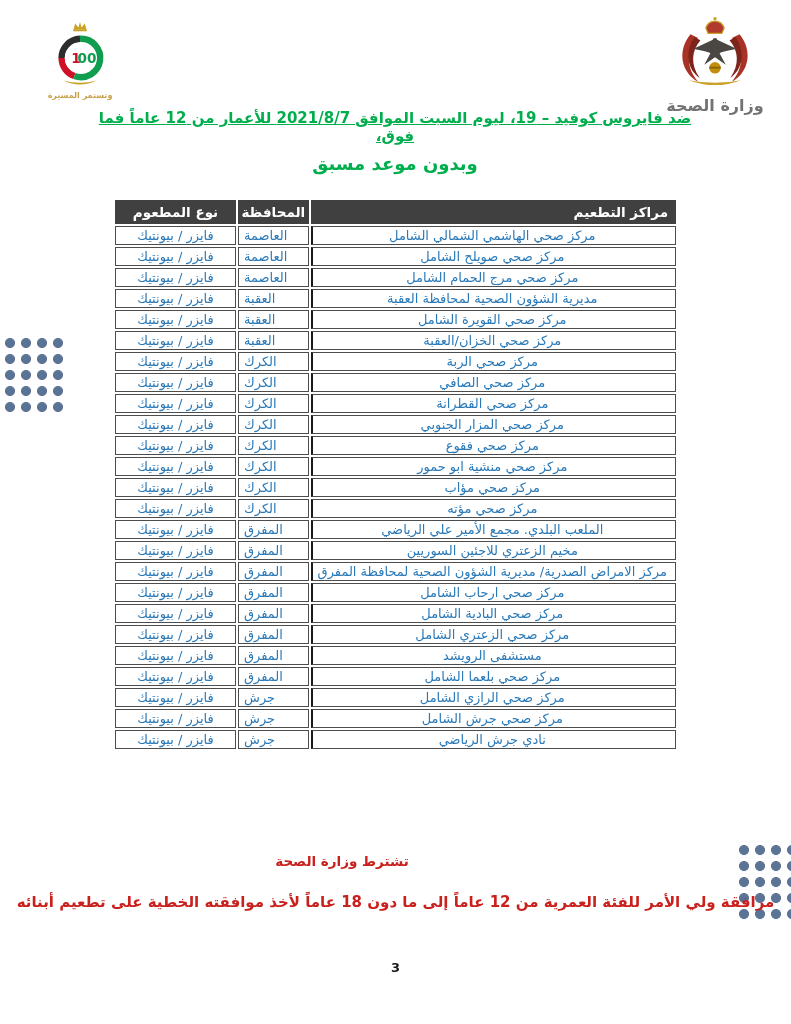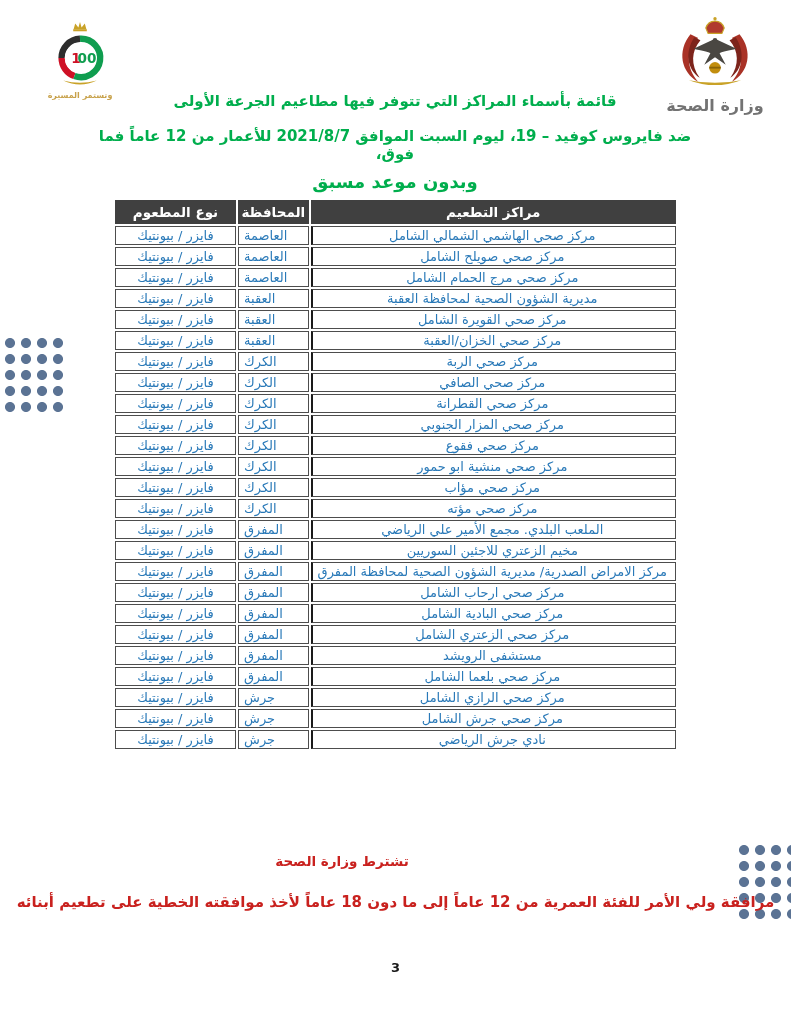--- a/index.html
+++ b/index.html
@@ -12,29 +12,29 @@
   .centennial-logo svg { display:block; margin:0 auto; }
   .centennial-caption { font-size:8px; font-weight:bold; color:#c8a24b; margin-top:1px; direction:rtl; }
 
   .ministry-logo { position:absolute; left:660px; top:12px; width:110px; text-align:center; }
   .ministry-logo svg { display:block; margin:0 auto; }
   .ministry-caption { font-size:16px; font-weight:bold; color:#737373; margin-top:6px; direction:rtl; }
 
   
   .title-block { position:absolute; left:80px; top:92px; width:630px; direction:rtl; text-align:center; }
   .title-line1 { color:#00AE4D; font-weight:bold; font-size:15px; }
-  .title-line2 { color:#00AE4D; font-weight:bold; font-size:15px; margin-top:17px; }
+  .title-line2 { color:#00AE4D; font-weight:bold; font-size:15px; margin-top:17px;text-decoration:underline; }
   .title-line3 { color:#00AE4D; font-weight:bold; font-size:18px; margin-top:8px; }
 
   
   .vax-table { position:absolute; left:113px; top:198px; width:565px;
                border-collapse:separate; border-spacing:2px 2px; direction:rtl; }
   .vax-table th { background:#404040; color:#ffffff; font-weight:bold; font-size:13.5px;
                   height:24px; vertical-align:middle; }
-  .vax-table th.col-center { }
+  .vax-table th.col-center { text-align:right; padding-right:8px; }
   .vax-table th.col-gov, .vax-table th.col-vax { text-align:center; }
   .vax-table td { border:1px solid #4d4d4d; background:#fff; color:#2979b8; font-size:13px;
                   height:19px; vertical-align:middle; padding:1px 5px; white-space:nowrap; }
   .vax-table td.col-center { text-align:center; padding-right:8px; border-left:2px solid #1a1a1a; width:357px; }
   .vax-table td.col-gov { text-align:left; width:72px; }
   .vax-table td.col-vax { text-align:center; width:128px; }
 
   
   .dot-grid { position:absolute;
               background-image: radial-gradient(circle at 5px 5px, #5b7394 4.6px, rgba(0,0,0,0) 5.4px);
@@ -90,21 +90,20 @@
 
       <circle cx="60" cy="72" r="7.5" fill="#c28e0e"></circle>
       <rect x="52.5" y="70.5" width="15" height="2.4" fill="#8a6508"></rect>
 
       <path d="M26 88 Q60 101 94 88 Q60 95 26 88" fill="#c9a227"></path>
     </svg>
     <div class="ministry-caption">وزارة الصحة</div>
   </div>
 
   <div class="title-block">
-    <div class="title-line1">قائمة بأسماء المراكز التي تتوفر فيها مطاعيم الجرعة الأولى</div>
     <div class="title-line2">ضد فايروس كوفيد – 19، ليوم السبت الموافق 2021/8/7 للأعمار من 12 عاماً فما فوق،</div>
     <div class="title-line3">وبدون موعد مسبق</div>
   </div>
 
   <table class="vax-table">
     <thead>
       <tr>
         <th class="col-center">مراكز التطعيم</th>
         <th class="col-gov">المحافظة</th>
         <th class="col-vax">نوع المطعوم</th>

